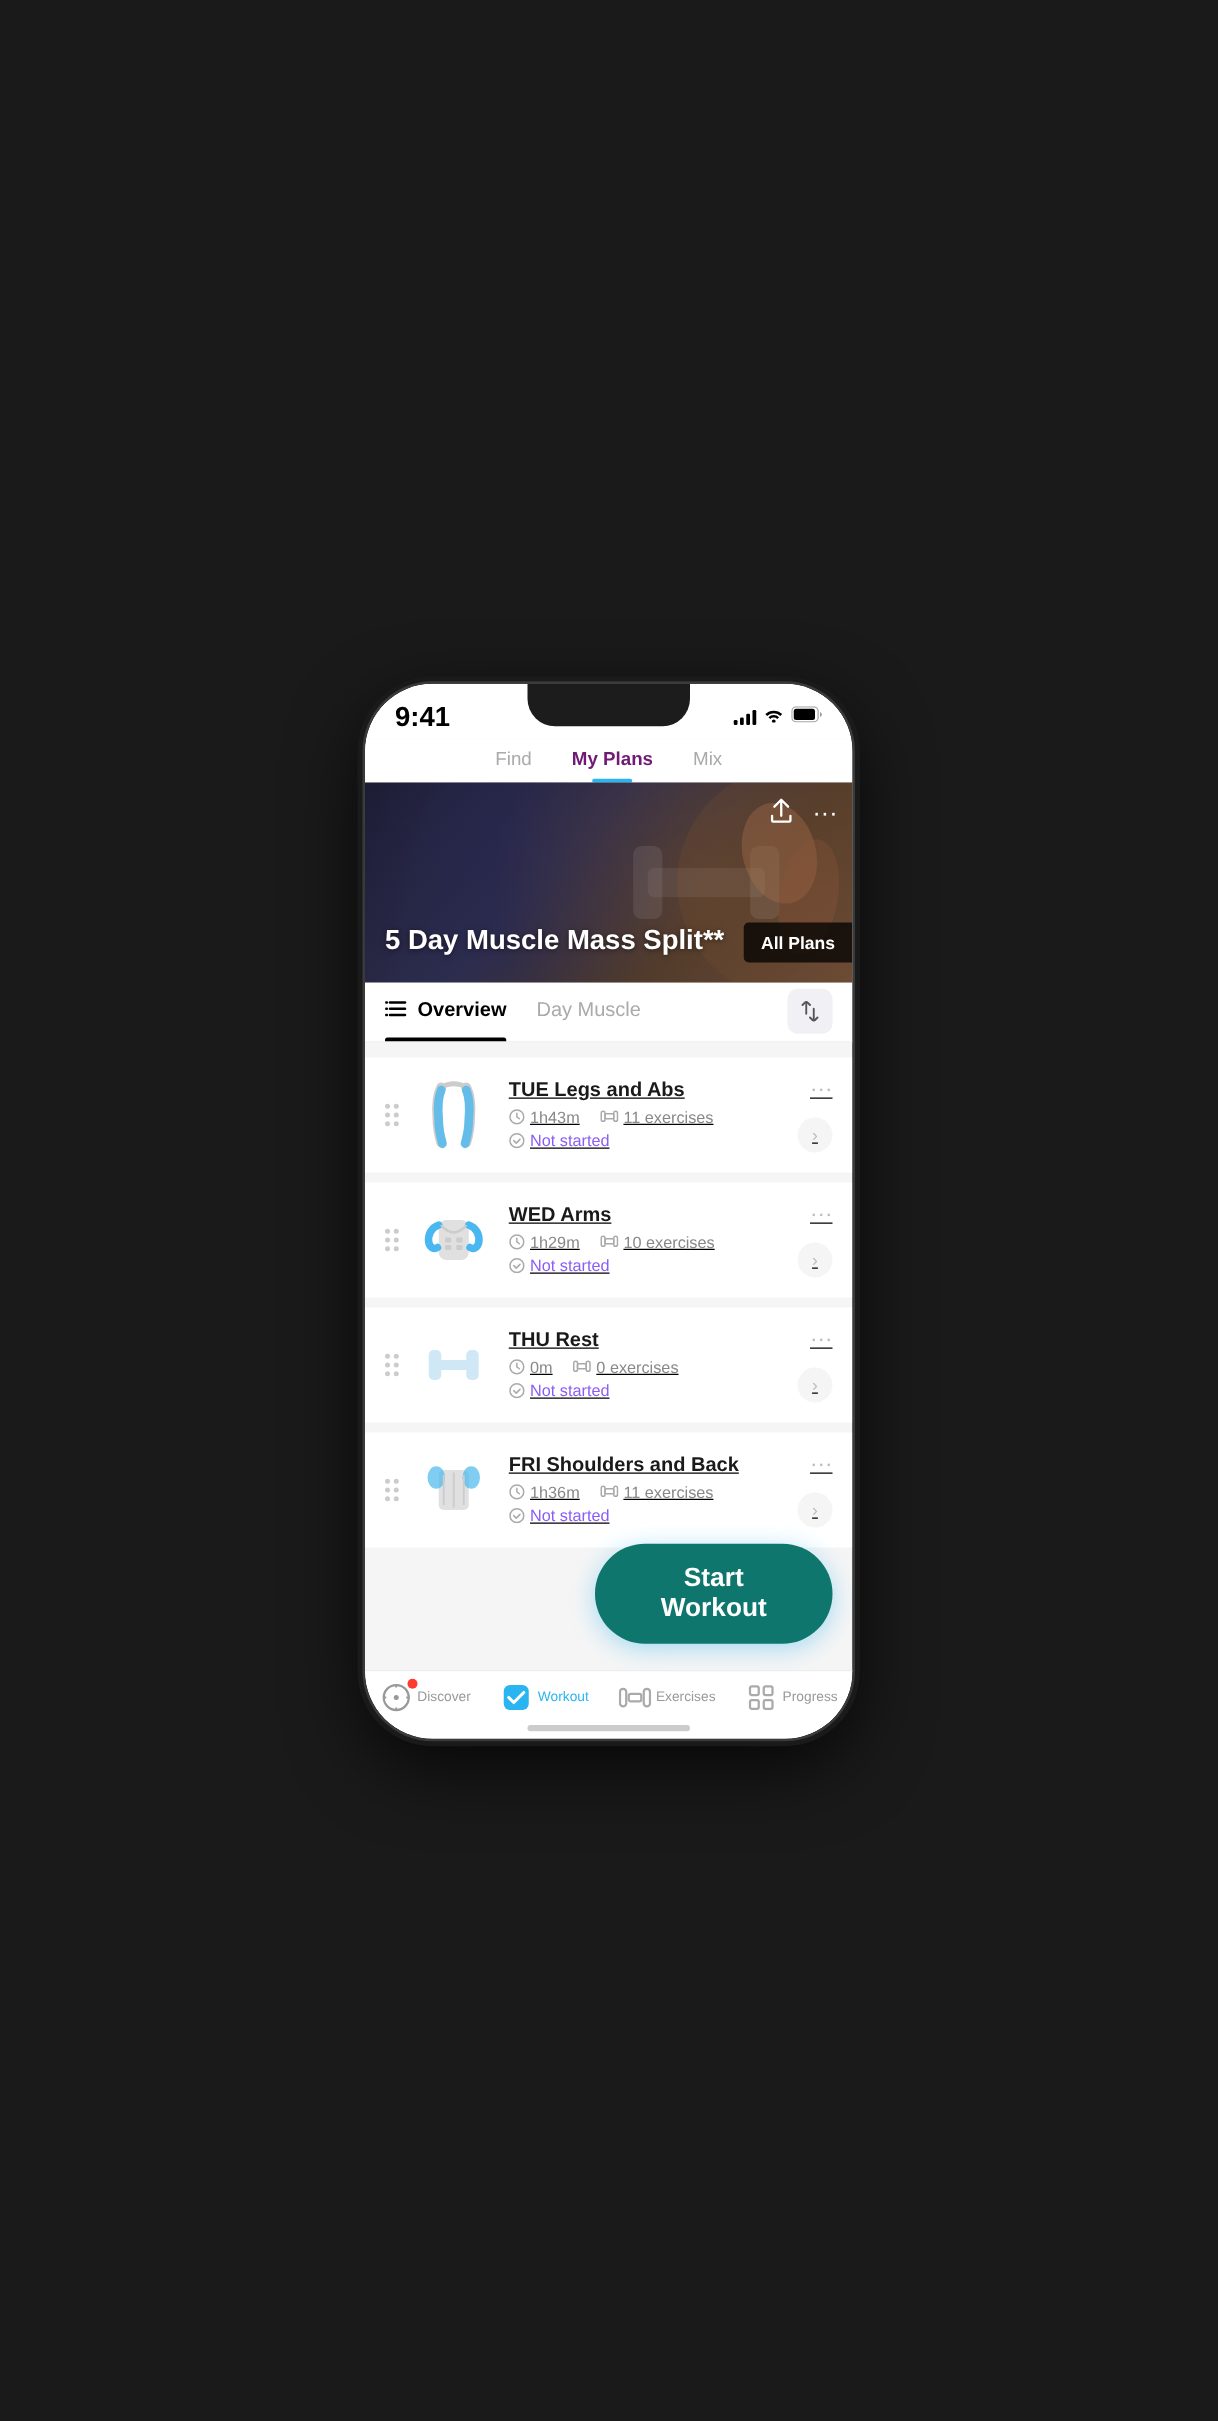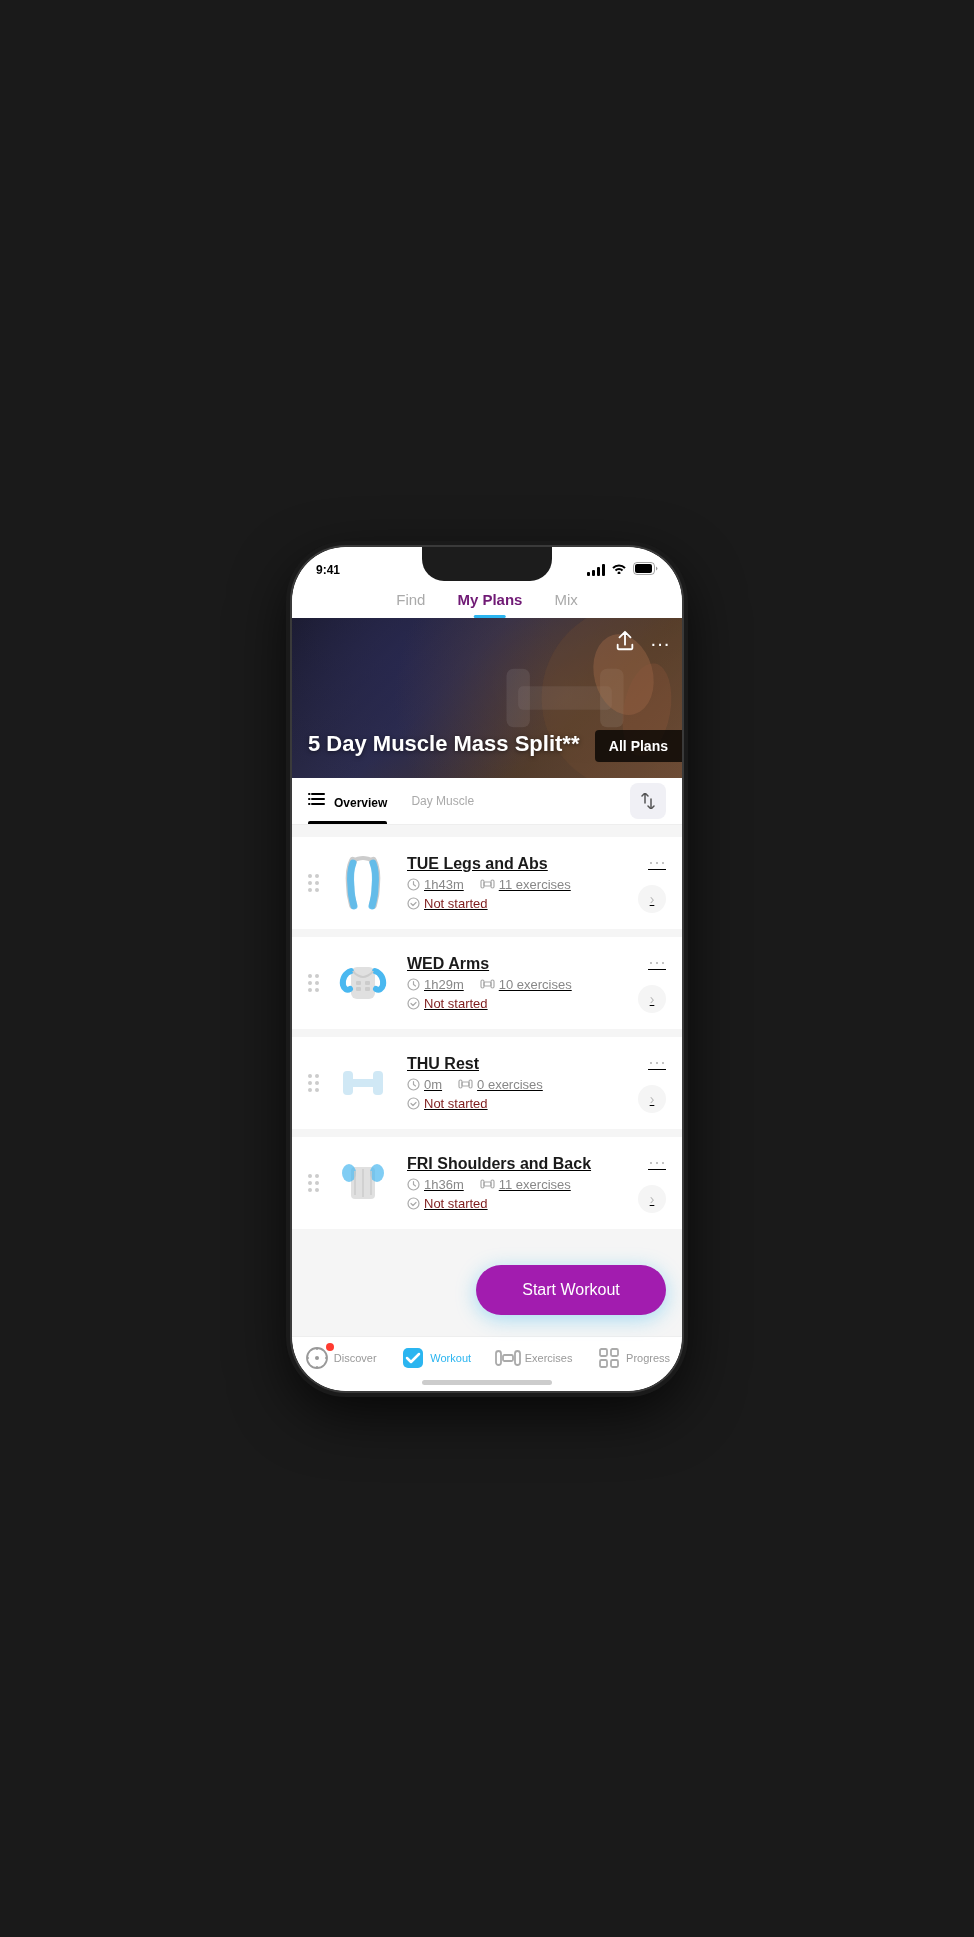--- a/index.html
+++ b/index.html
@@ -41,21 +41,21 @@
     .status-bar {
       display: flex;
       justify-content: space-between;
       align-items: center;
       padding: 14px 24px 4px;
       background: white;
       position: relative;
       z-index: 10;
     }
     .status-time {
-      font-size: 12px;
+      font-size: 22px;
       font-weight: 600;
       color: #000;
     }
     .status-icons {
       display: flex;
       align-items: center;
       gap: 6px;
     }
     .signal-bars {
       display: flex;
@@ -160,25 +160,25 @@
     }
     .sub-tabs {
       background: white;
       display: flex;
       align-items: center;
       padding: 0 16px;
       border-bottom: 1px solid #eee;
     }
     .sub-tab-item {
       display: flex;
-      align-items: flex-end;
+      align-items: flex-start;
       gap: 8px;
       padding: 14px 0;
       margin-right: 24px;
-      font-size: 12px;
+      font-size: 16px;
       color: #aaa;
       cursor: pointer;
       position: relative;
     }
     .sub-tab-item.active {
       color: #000;
       font-weight: 700;
     }
     .sub-tab-item.active::after {
       content: '';
@@ -264,21 +264,21 @@
       align-items: center;
       gap: 4px;
       font-size: 13px;
       color: #888;
     }
     .workout-status {
       display: flex;
       align-items: center;
       gap: 4px;
       font-size: 13px;
-      color: #7f1d1d;
+      color: #8b5cf6;
     }
     .card-actions {
       display: flex;
       flex-direction: column;
       align-items: flex-end;
       gap: 12px;
     }
     .more-btn {
       color: #bbb;
       font-size: 18px;
@@ -294,27 +294,27 @@
       justify-content: center;
       color: #bbb;
       font-size: 14px;
       cursor: pointer;
     }
     .start-workout-btn {
       position: fixed;
       bottom: 80px;
       right: 50%;
       transform: translateX(195px);
-      background: #a21caf;
+      background: #0f766e;
       color: white;
       border: none;
       border-radius: 50px;
       padding: 16px 36px;
-      font-size: 16px;
-      font-weight: 400;
+      font-size: 21px;
+      font-weight: 700;
       cursor: pointer;
       box-shadow: 0 4px 20px rgba(43,181,240,0.4);
       z-index: 50;
     }
     .bottom-nav {
       position: absolute;
       bottom: 0;
       left: 0;
       right: 0;
       background: white;

